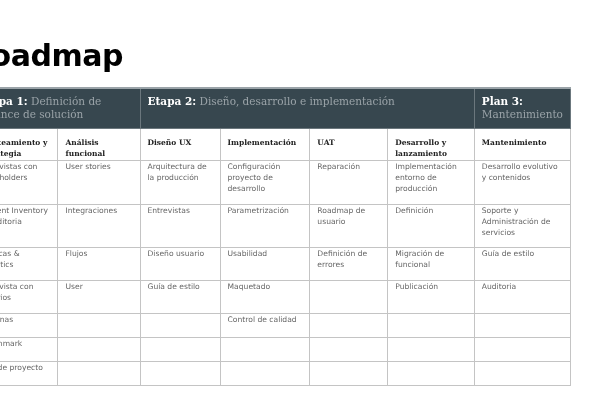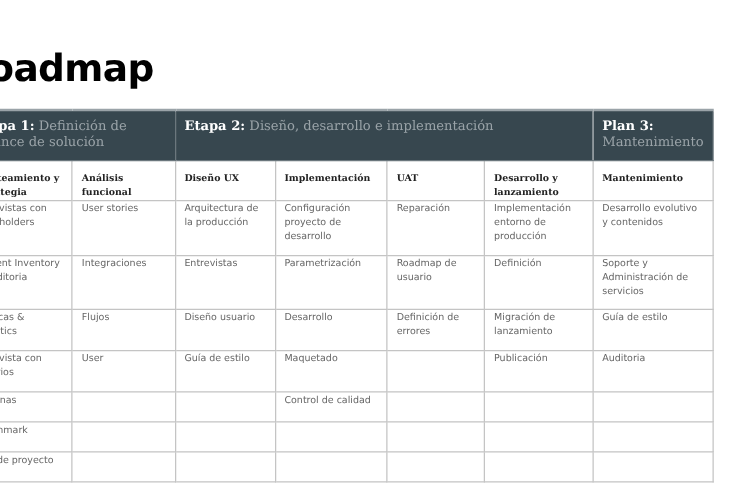--- a/index.html
+++ b/index.html
@@ -99,23 +99,23 @@
       <td class="cell">Entrevistas</td>
       <td class="cell">Parametrización</td>
       <td class="cell">Roadmap de usuario</td>
       <td class="cell">Definición</td>
       <td class="cell">Soporte y Administración de servicios</td>
     </tr>
     <tr style="height:33px">
       <td class="cell">Métricas &amp; Analytics</td>
       <td class="cell">Flujos</td>
       <td class="cell">Diseño usuario</td>
-      <td class="cell">Desarrollo</td>
+      <td class="cell">Usabilidad</td>
       <td class="cell">Definición de errores</td>
-      <td class="cell">Migración de lanzamiento</td>
+      <td class="cell">Migración de funcional</td>
       <td class="cell">Guía de estilo</td>
     </tr>
     <tr style="height:33px">
       <td class="cell">Entrevista con usuarios</td>
       <td class="cell">User</td>
       <td class="cell">Guía de estilo</td>
       <td class="cell">Maquetado</td>
       <td class="cell"></td>
       <td class="cell">Publicación</td>
       <td class="cell">Auditoria</td>

